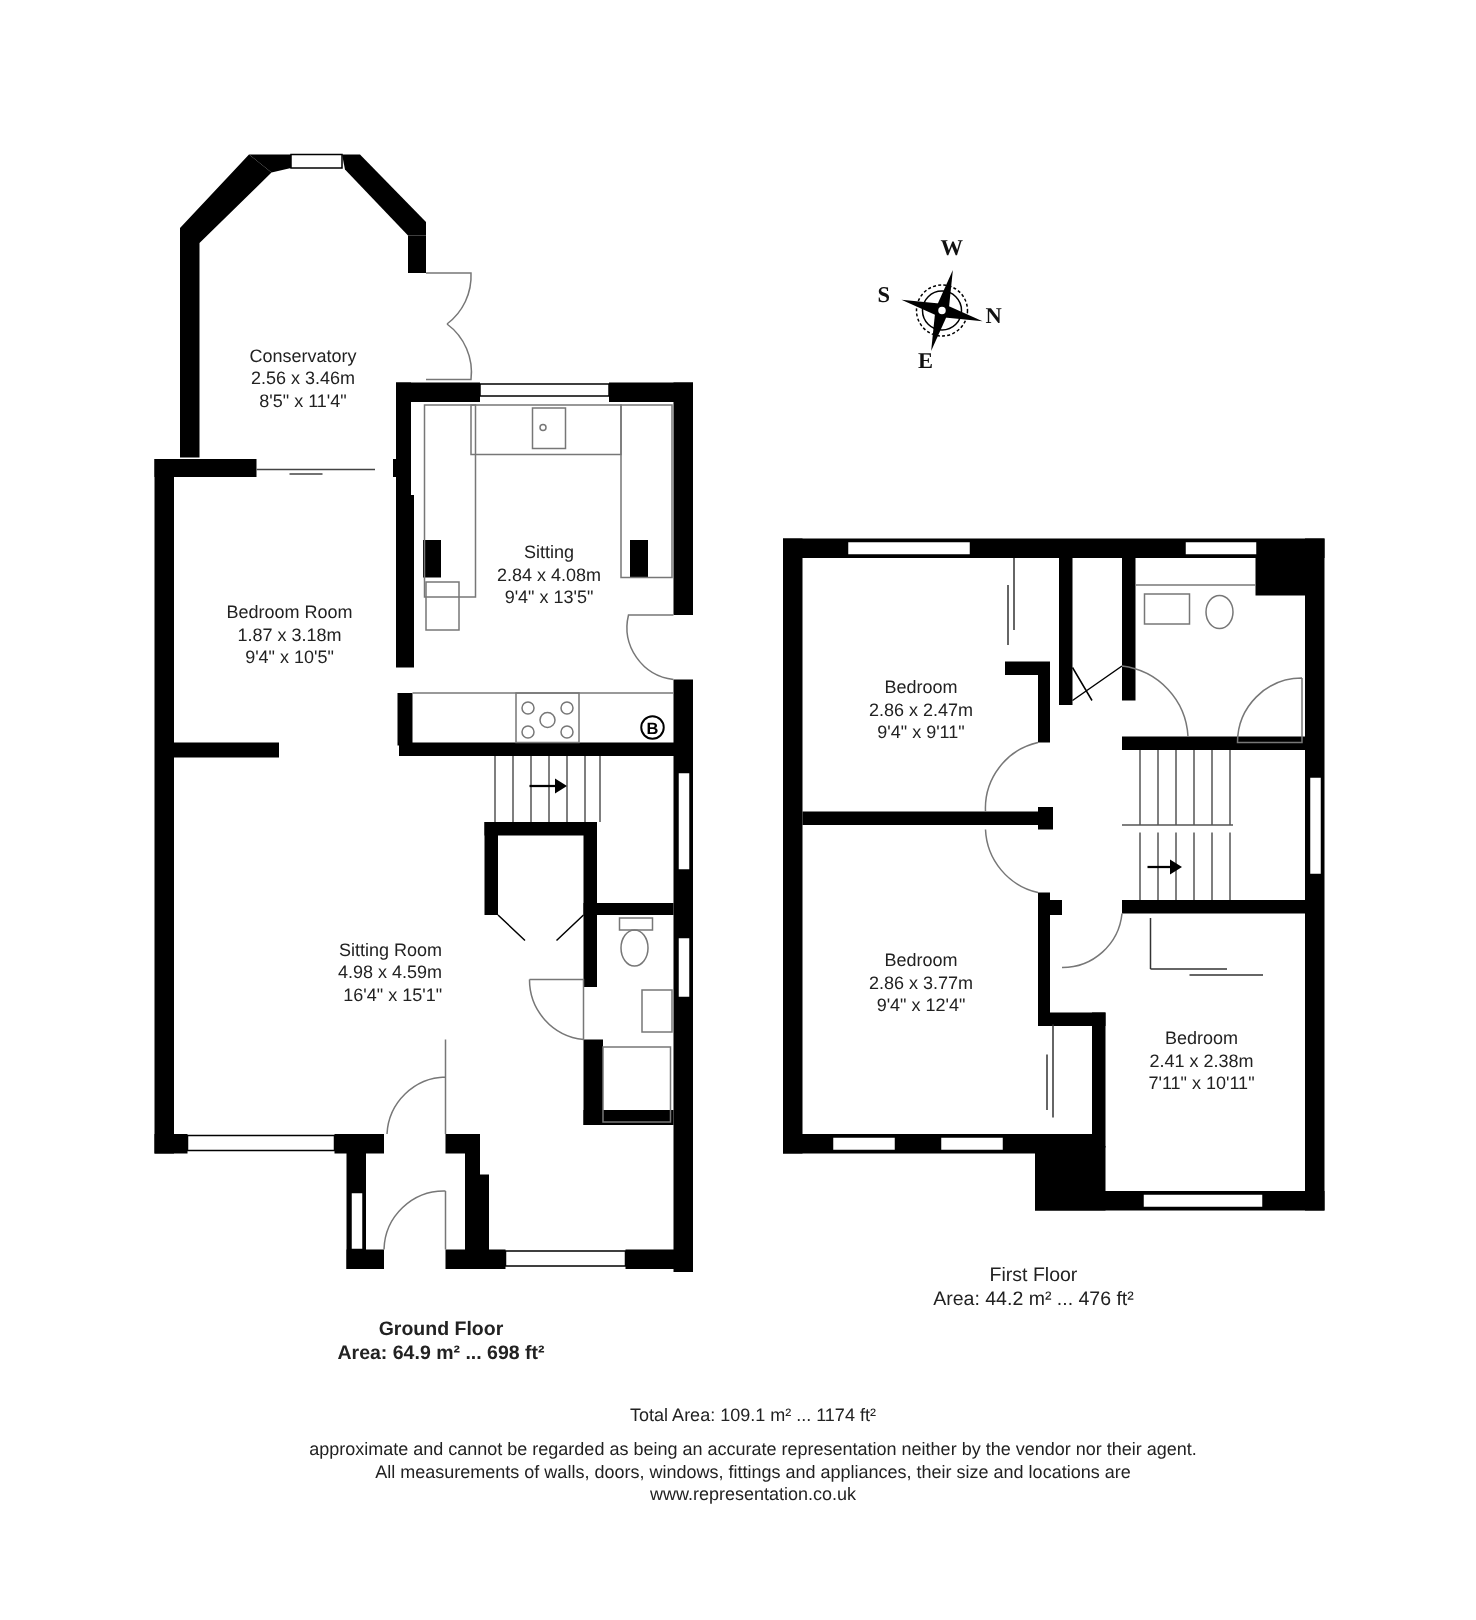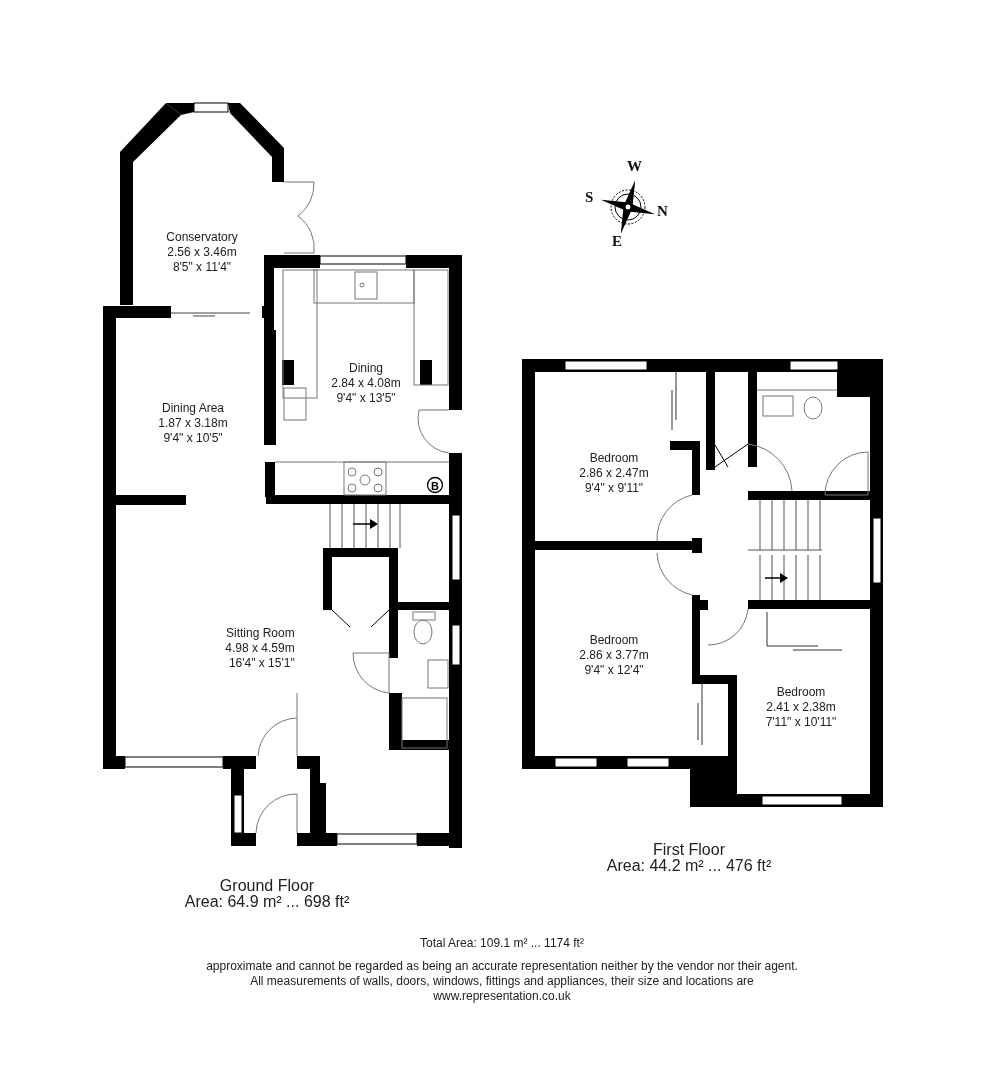--- a/index.html
+++ b/index.html
@@ -2,21 +2,21 @@
 <html><head>
 <meta charset="utf-8">
 <style>
   html, body { margin: 0; padding: 0; background: #ffffff; }
   body { width: 984px; height: 1080px; position: relative; overflow: hidden;
          font-family: "Liberation Sans", sans-serif; color: #222; }
   #plan { position: absolute; left: 0; top: 0; width: 984px; height: 1080px; }
   .label { position: absolute; text-align: center; font-size: 12px; line-height: 15px; color: #222;
            transform: translateX(-50%); white-space: nowrap; }
   .label span { display: block; }
-  .floor-caption { position: absolute; text-align: center; font-size: 16px; line-height: 16px;
+  .floor-caption { position: absolute; text-align: center; font-size: 13px; line-height: 16px;
                    transform: translateX(-50%); white-space: nowrap; color: #222; }
   .floor-caption span { display: block; }
   .footer { position: absolute; left: 18px; width: 968px; text-align: center; font-size: 12px; line-height: 15px; color: #222; }
   .footer span { display: block; }
   .compass-letter { position: absolute; font-family: "Liberation Serif", serif; font-weight: bold; font-size: 15px; color: #111; }
 </style>
 </head>
 <body>
 
 <svg id="plan" viewBox="0 0 984 1080" xmlns="http://www.w3.org/2000/svg">
@@ -224,26 +224,26 @@
 <div class="compass-letter" style="left:585px; top:189px;">S</div>
 <div class="compass-letter" style="left:657px; top:203px;">N</div>
 <div class="compass-letter" style="left:612px; top:233px;">E</div>
 
 <div class="label" style="left:202px; top:196px;margin-top:34px;">
   <span>Conservatory</span>
     <span>2.56 x 3.46m</span>
     <span>8'5" x 11'4"</span>
 </div>
 <div class="label" style="left:366px; top:361px;">
-  <span>Dining</span>
+  <span>Sitting</span>
     <span>2.84 x 4.08m</span>
     <span>9'4" x 13'5"</span>
 </div>
 <div class="label" style="left:193px; top:401px;">
-  <span>Dining Area</span>
+  <span>Bedroom Room</span>
     <span>1.87 x 3.18m</span>
     <span>9'4" x 10'5"</span>
 </div>
 <div class="label" style="left:260px; top:626px;text-align:right;">
   <span>Sitting Room</span>
     <span>4.98 x 4.59m</span>
     <span>16'4" x 15'1"</span>
 </div>
 
 <div class="label" style="left:614px; top:451px;">
@@ -259,21 +259,21 @@
 <div class="label" style="left:801px; top:685px;">
   <span>Bedroom</span>
     <span>2.41 x 2.38m</span>
     <span>7'11" x 10'11"</span>
 </div>
 
 <div class="floor-caption" style="left:689px; top:842px;">
   <span>First Floor</span>
     <span>Area: 44.2 m² ... 476 ft²</span>
 </div>
-<div class="floor-caption" style="left:267px; top:878px;">
+<div class="floor-caption" style="left:294px; top:878px;font-weight:bold;">
   <span>Ground Floor</span>
     <span>Area: 64.9 m² ... 698 ft²</span>
 </div>
 
 <div class="footer" style="top:936px;">
   <span>Total Area: 109.1 m² ... 1174 ft²</span>
 </div>
 <div class="footer" style="top:959px;">
   <span>approximate and cannot be regarded as being an accurate representation neither by the vendor nor their agent.</span>
   <span>All measurements of walls, doors, windows, fittings and appliances, their size and locations are</span>

